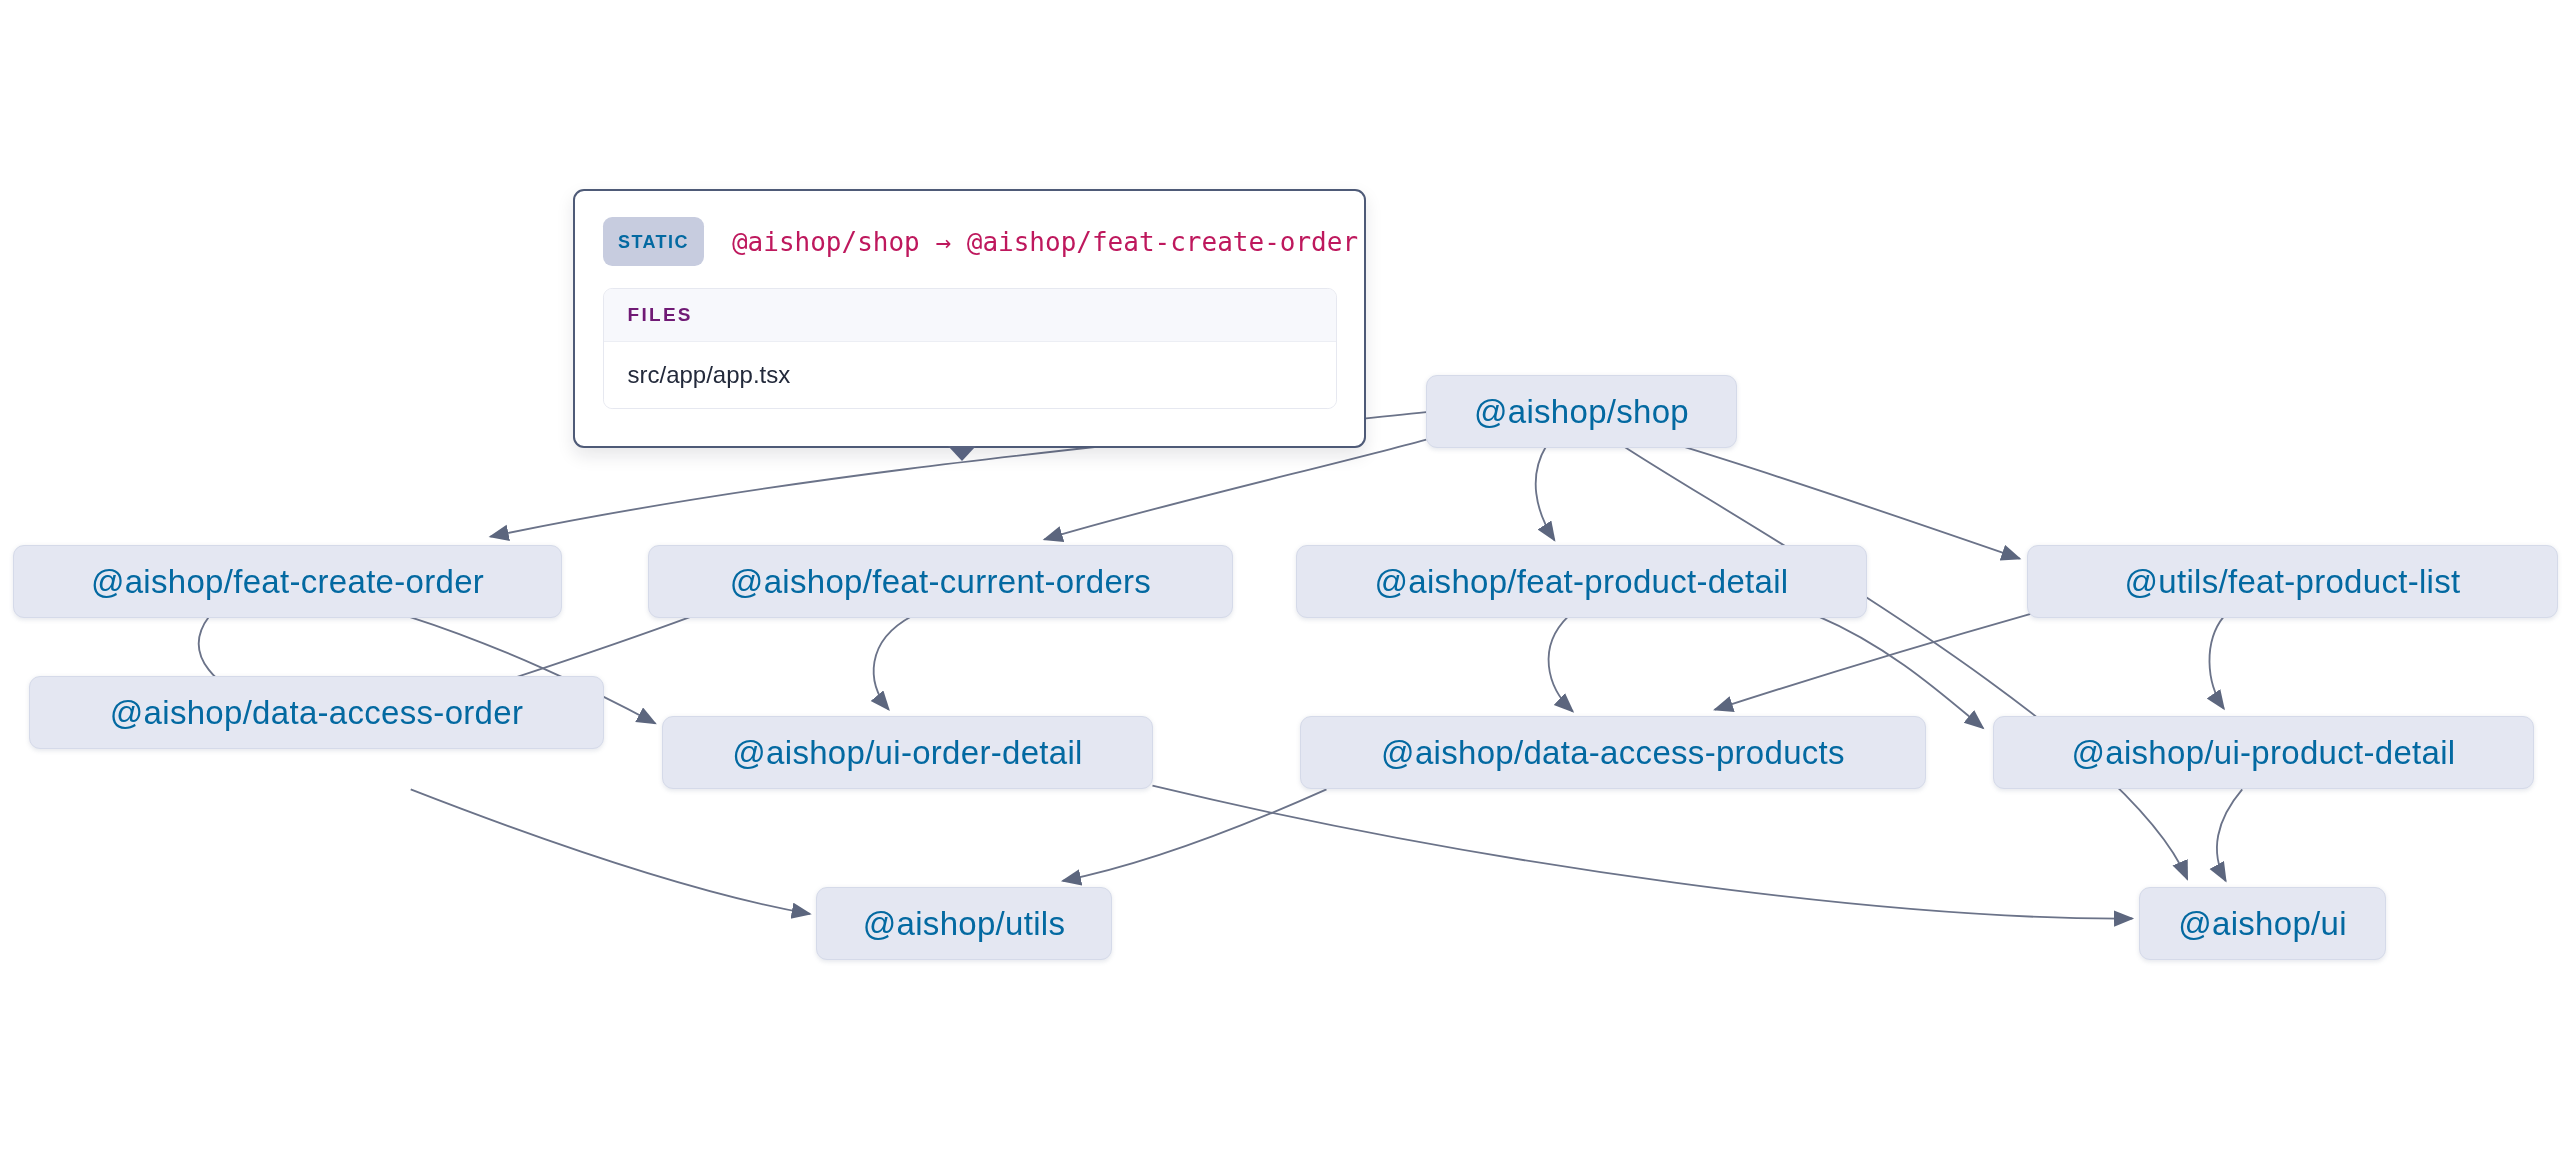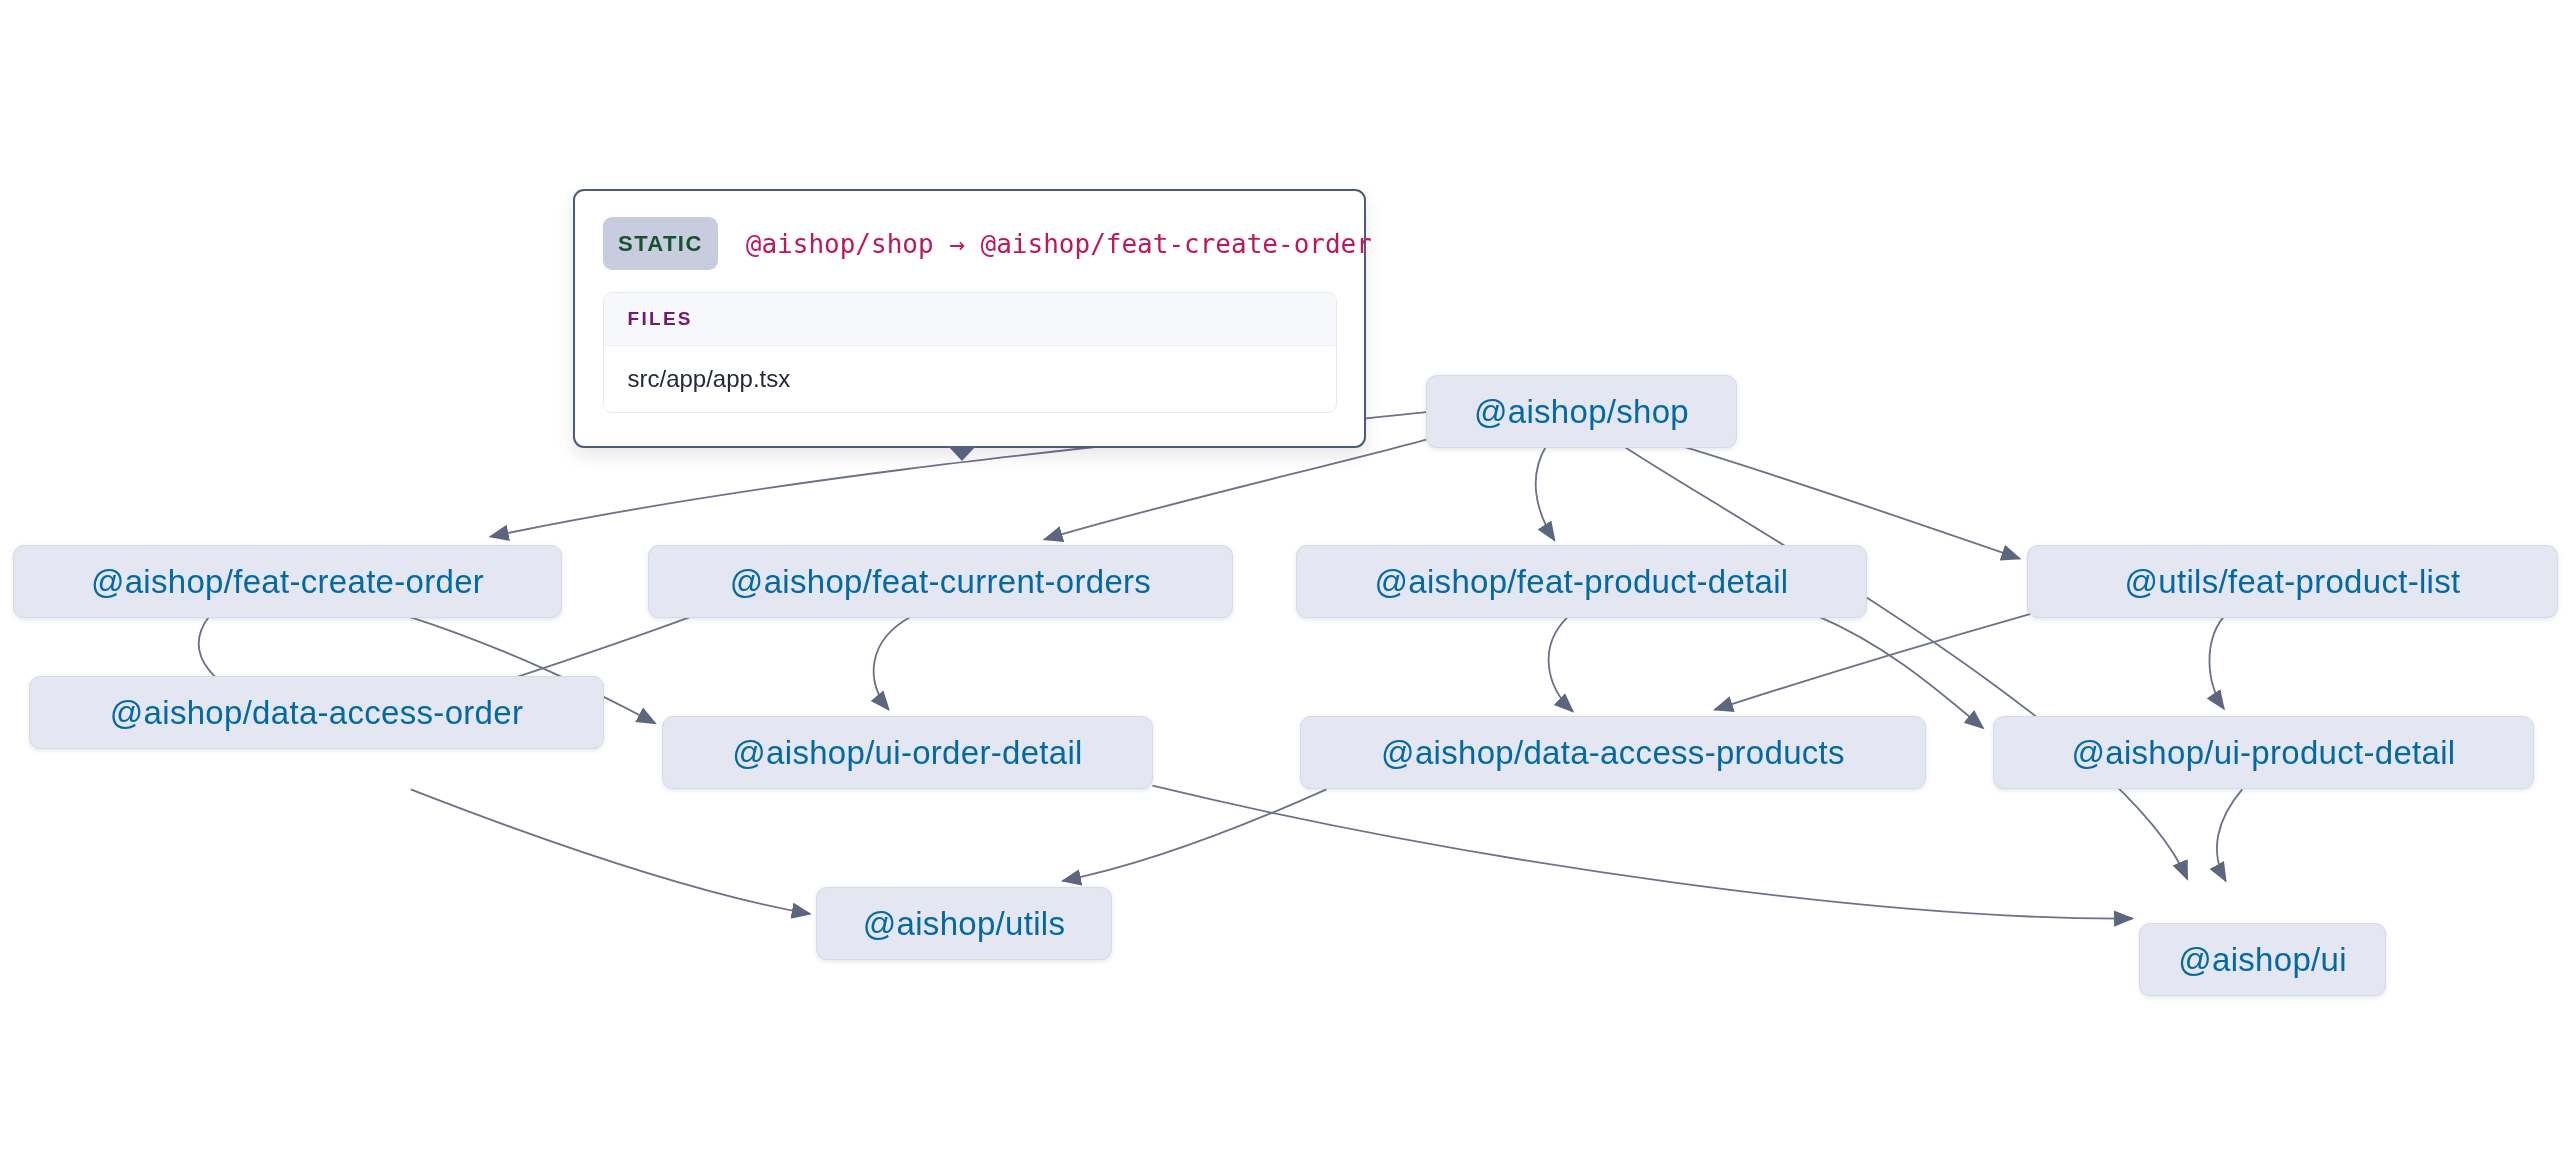--- a/index.html
+++ b/index.html
@@ -17,22 +17,22 @@
     pointer-events:auto;cursor:pointer;white-space:nowrap;
   }
   #tooltip{
     position:absolute;left:573px;top:189px;width:793px;height:259px;z-index:3;
     background:#ffffff;border:2.3px solid #4e5a77;border-radius:11px;
     box-shadow:0 7.3px 16.5px rgba(15,23,42,0.10);box-sizing:border-box;
     padding:26px 27.5px;
   }
   .tt-header{display:flex;align-items:center;gap:27.5px;margin-bottom:22px;}
   .tt-badge{
-    background:#c7ccdf;color:#14532d;border-radius:9.2px;
-    font-size:22px;font-weight:bold;letter-spacing:1.4px;
+    background:#c7ccdf;color:#0369a1;border-radius:9.2px;
+    font-size:18px;font-weight:bold;letter-spacing:1.4px;
     padding:15.6px 15.6px;line-height:1;
   }
   .tt-title{
     font-family:"DejaVu Sans Mono",monospace;font-size:26px;color:#be185d;
     white-space:nowrap;
   }
   .tt-panel{
     border:1.4px solid #e6e8f0;border-radius:9.2px;overflow:hidden;background:#ffffff;
   }
   .tt-panel-header{
@@ -88,21 +88,21 @@
       <div class="node" style="left: 1426px; top: 375px; width: 309px; height: 71px;">@aishop/shop</div>
       <div class="node" style="left: 13px; top: 545px; width: 547px; height: 71px;">@aishop/feat-create-order</div>
       <div class="node" style="left: 648px; top: 545px; width: 583px; height: 71px;">@aishop/feat-current-orders</div>
       <div class="node" style="left: 1296px; top: 545px; width: 569px; height: 71px;">@aishop/feat-product-detail</div>
       <div class="node" style="left: 2027px; top: 545px; width: 529px; height: 71px;">@utils/feat-product-list</div>
       <div class="node" style="left: 29px; top: 676px; width: 573px; height: 71px; text-align: right;">@aishop/data-access-order</div>
       <div class="node" style="left: 662px; top: 716px; width: 489px; height: 71px;">@aishop/ui-order-detail</div>
       <div class="node" style="left: 1300px; top: 716px; width: 624px; height: 71px;">@aishop/data-access-products</div>
       <div class="node" style="left: 1993px; top: 716px; width: 539px; height: 71px;">@aishop/ui-product-detail</div>
       <div class="node" style="left: 816px; top: 887px; width: 294px; height: 71px;">@aishop/utils</div>
-      <div class="node" style="left: 2139px; top: 887px; width: 245px; height: 71px; margin-top: 36px;">@aishop/ui</div>
+      <div class="node" style="left: 2139px; top: 887px; width: 245px; height: 71px;">@aishop/ui</div>
     </div>
 
   <div id="tooltip">
     <div class="tt-header">
       <span class="tt-badge">STATIC</span>
       <span class="tt-title">@aishop/shop → @aishop/feat-create-order</span>
     </div>
     <div class="tt-panel">
       <div class="tt-panel-header">
         <span class="tt-files-label">FILES</span>

